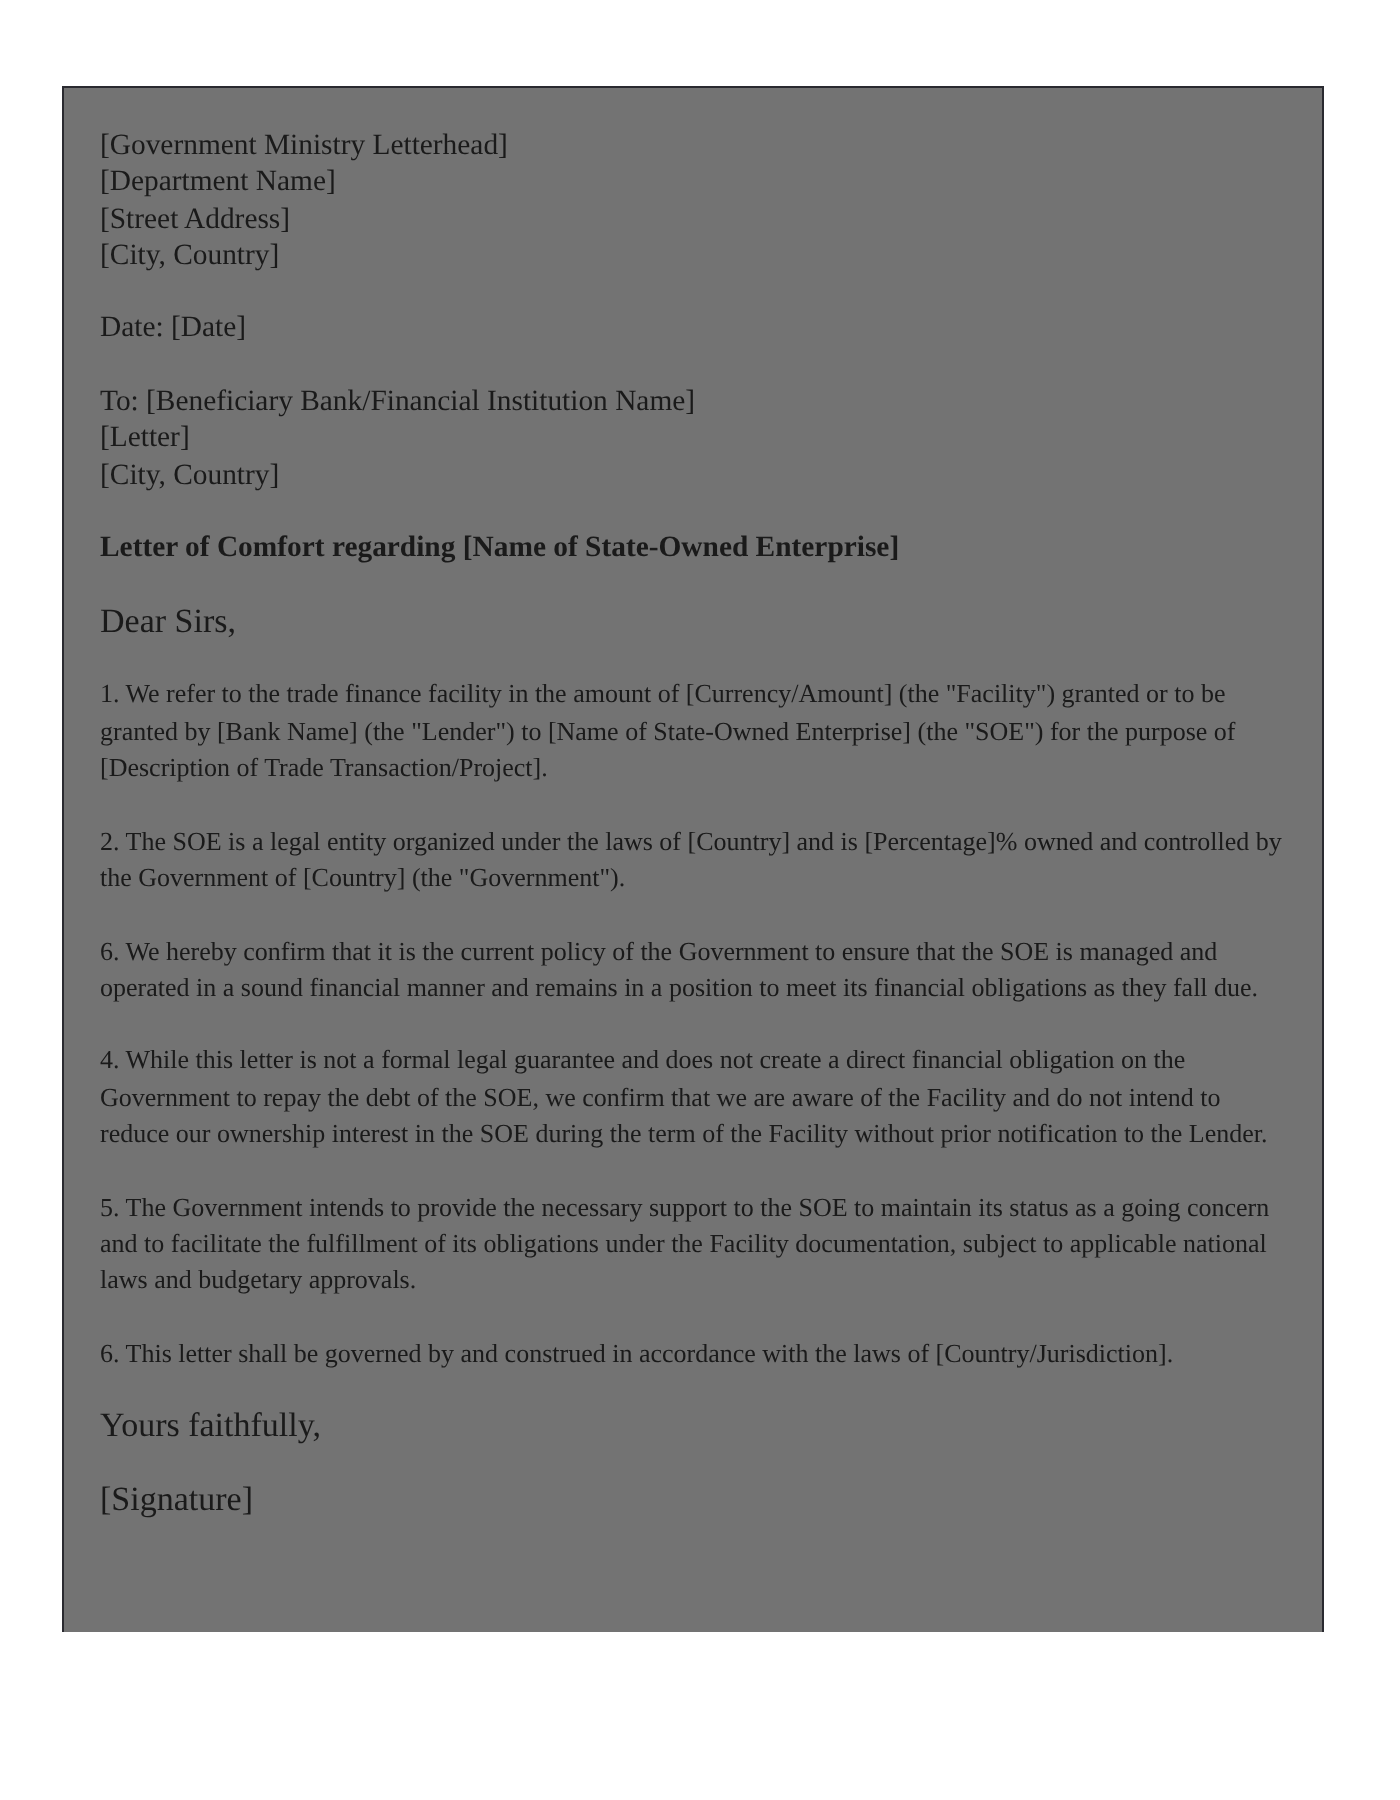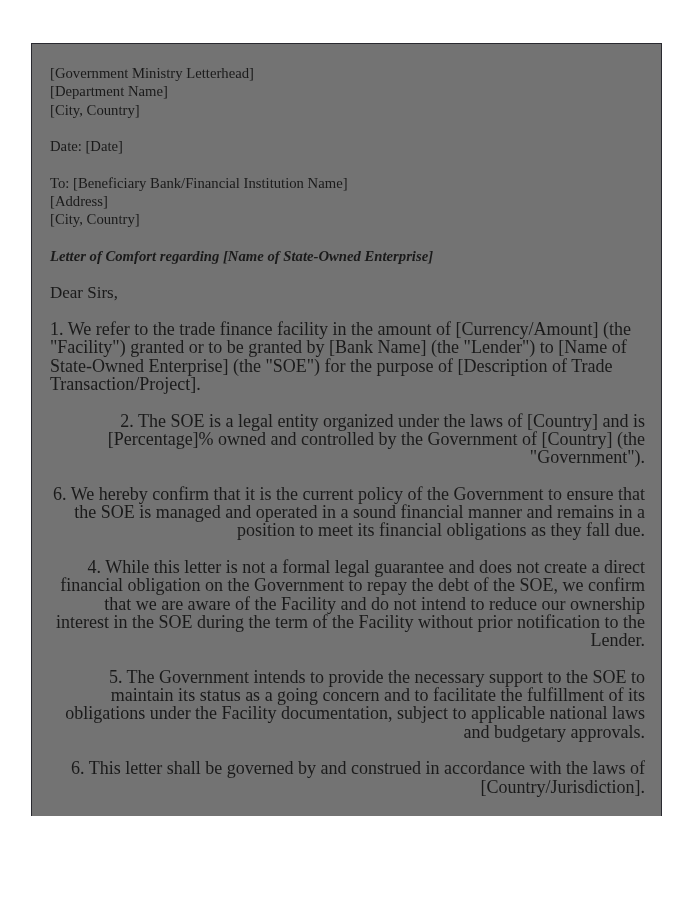--- a/index.html
+++ b/index.html
@@ -43,58 +43,57 @@
   }
   .addr-line {
     font-size: 14.7px;
     line-height: 18.3px;
     white-space: nowrap;
   }
   .gap {
     height: 18.3px;
   }
   .para {
-    font-size: 18px;
+    font-size: 13px;
     line-height: 18.3px;
     margin: 0;
     padding: 0;
   }
   .para + .para {
     margin-top: 18.3px;
-    text-align: right;
   }
   .title {
     font-size: 14.7px;
     line-height: 18.3px;
     font-weight: bold;
     margin: 0;
-    font-style: italic;
   }
 </style>
 </head>
 <body>
 
 <div class="page">
   <div class="page-inner">
 
     <div>
       <div class="addr-line">[Government Ministry Letterhead]</div>
       <div class="addr-line">[Department Name]</div>
+      <div class="addr-line">[Street Address]</div>
       <div class="addr-line">[City, Country]</div>
     </div>
 
     <div class="gap"></div>
 
     <div class="addr-line">Date: [Date]</div>
 
     <div class="gap"></div>
 
     <div>
       <div class="addr-line">To: [Beneficiary Bank/Financial Institution Name]</div>
-      <div class="addr-line">[Address]</div>
+      <div class="addr-line">[Letter]</div>
       <div class="addr-line">[City, Country]</div>
     </div>
 
     <div class="gap"></div>
 
     <div class="title">Letter of Comfort regarding [Name of State-Owned Enterprise]</div>
 
     <div class="gap"></div>
 
     <div class="block">Dear Sirs,</div>

